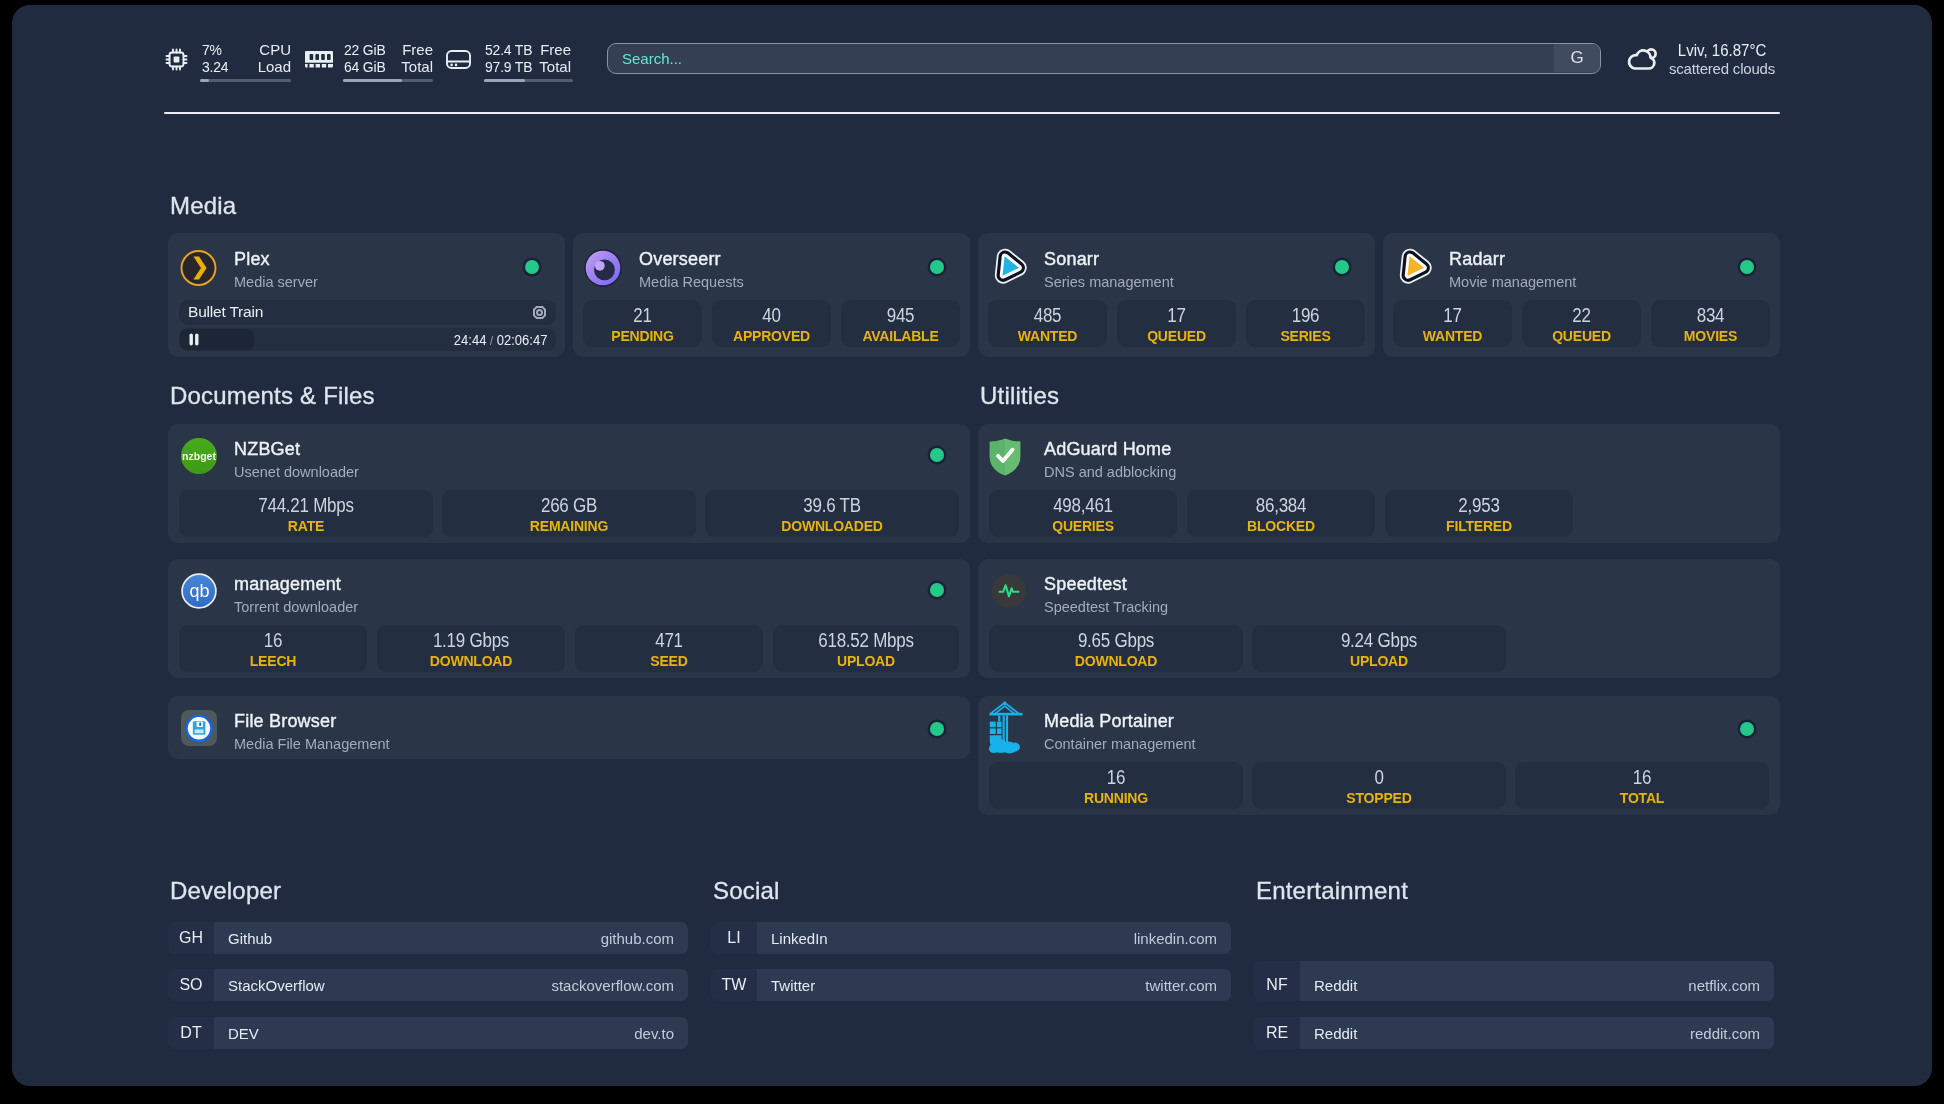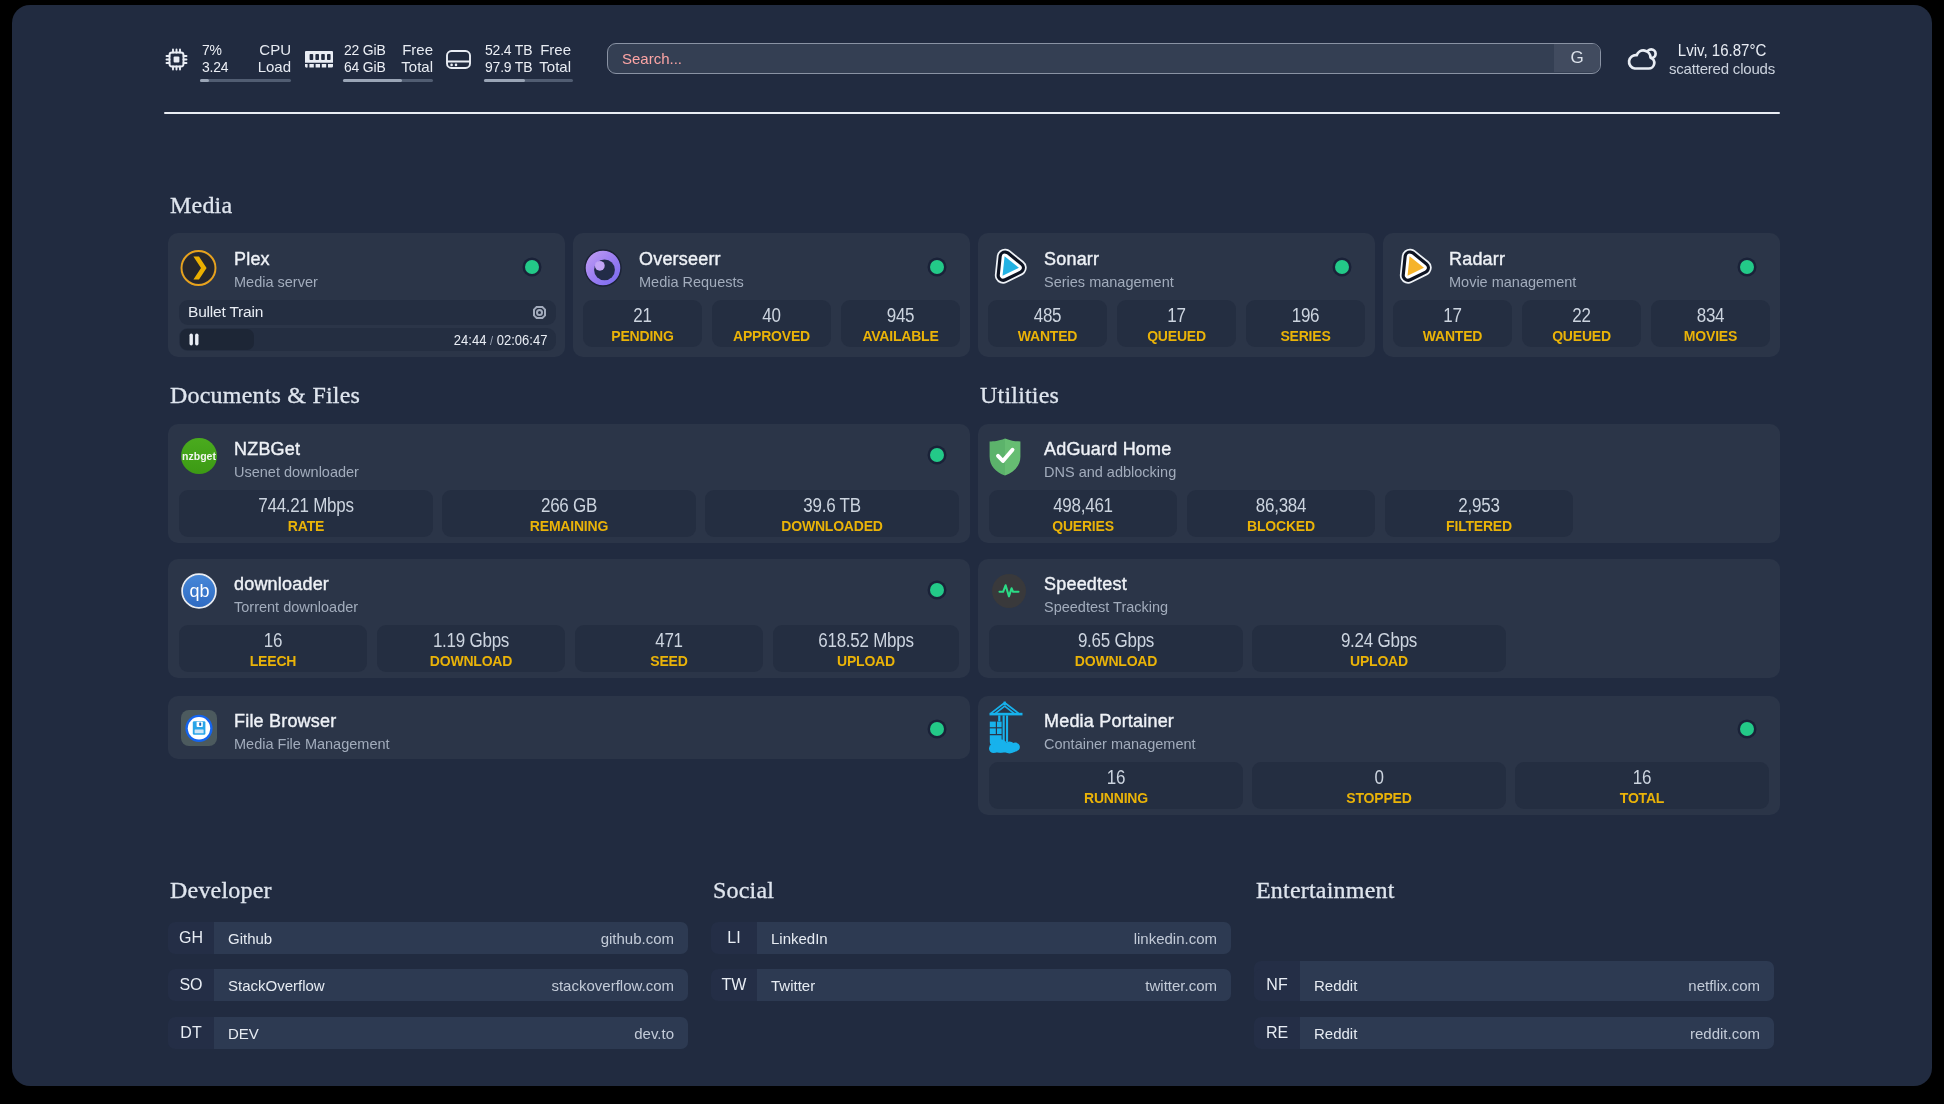--- a/index.html
+++ b/index.html
@@ -8,21 +8,21 @@
   .panel { position:absolute; left:12px; top:5px; width:1920px; height:1081px;
     background:#212b40; border-radius:18px; }
   .abs { position:absolute; }
   .card { position:absolute; background:#2b3548; border-radius:10px; }
   .sname { position:absolute; font-size:18px; font-weight:500; color:#eef1f6; letter-spacing:.2px; -webkit-text-stroke:0.4px #eef1f6; }
   .sdesc { position:absolute; font-size:14.5px; color:#a2acbc; }
   .dot { position:absolute; width:14px; height:14px; border-radius:50%; background:#23c988; box-shadow:0 0 0 2.5px #1a2238; }
   .sbox { position:absolute; background:#242e41; border-radius:9px; text-align:center; }
   .num { font-size:20px; color:#ccd4df; margin-top:4px; letter-spacing:-0.3px; transform:scaleX(.85); transform-origin:center; }
   .lbl { font-size:14px; font-weight:700; color:#eab308; margin-top:1px; letter-spacing:-0.2px; }
-  .h2 { position:absolute; font-size:24px; font-weight:400; color:#dfe5ee; letter-spacing:.2px;font-family:Liberation Serif, serif; -webkit-text-stroke:0.3px #dfe5ee; }
+  .h2 { position:absolute; font-size:24px; font-weight:400; color:#dfe5ee; letter-spacing:.2px; -webkit-text-stroke:0.3px #dfe5ee; }
   .bm { position:absolute; height:32px; border-radius:7px; overflow:hidden; display:flex; }
   .bm .ab { width:46px; background:#242e46; color:#e8edf4; font-size:16px; font-weight:500;
     display:flex; align-items:center; justify-content:center; flex:none; }
   .bm .mn { flex:1; background:#2d3a52; display:flex; align-items:center;
     justify-content:space-between; padding:0 14px; }
   .bm .nm { font-size:15px; color:#e6ebf2; }
   .bm .ur { font-size:15px; color:#c3cbd8; }
   .icon36 { position:absolute; width:36px; height:36px; }
   .rv { position:absolute; font-size:15px; color:#eceff5; line-height:17px; letter-spacing:-0.2px; transform:scaleX(.93); transform-origin:left center; }
   .rl { position:absolute; font-size:15px; color:#e7ebf2; line-height:17px; text-align:right; }
@@ -63,21 +63,21 @@
   <circle cx="5.6" cy="14.9" r="0.6" fill="#e9edf4" stroke-width="1.4"></circle>
   <circle cx="10" cy="14.9" r="0.6" fill="#e9edf4" stroke-width="1.4"></circle>
 </svg>
 <div class="rv" style="left:485px;top:41px">52.4 TB<br>97.9 TB</div>
 <div class="rl" style="left:485px;top:41px;width:86px">Free<br>Total</div>
 <div class="bar" style="left:484px;top:79px;width:89px">
     <i style="width:41px"></i>
   </div>
 
 <div class="abs" style="left:607px;top:43px;width:994px;height:31px;background:#343f53;border:1.6px solid #8a93a4;border-radius:9px;">
-  <div class="abs" style="left:14px;top:6px;font-size:15px;color:#fca5a5;">Search...</div>
+  <div class="abs" style="left:14px;top:6px;font-size:15px;color:#5eead4;">Search...</div>
   <div class="abs" style="right:0;top:0;width:46px;height:27.8px;background:#414b5f;border-radius:0 7px 7px 0;display:flex;align-items:center;justify-content:center;font-size:17px;color:#dbe1ea;">G</div>
 </div>
 
 <svg class="abs" style="left:1625px;top:44px" width="35" height="27" viewBox="0 0 35 27" stroke="#e9edf4" stroke-width="2.7" stroke-linecap="round" stroke-linejoin="round">
   <circle cx="26.2" cy="9.8" r="4.4" fill="none"></circle>
   <path d="M9.8 24.5 h13.8 a5.6 5.6 0 0 0 1.9-10.9 A7.1 7.1 0 0 0 11.7 11.2 a6 6 0 0 0-1.9 13.3z" fill="#212b40"></path>
 </svg>
 <div class="abs" style="left:1722px;top:41px;width:0;display:flex;flex-direction:column;align-items:center;">
   <div style="font-size:16px;color:#e9edf4;line-height:19px;white-space:nowrap;transform:scaleX(0.94);transform-origin:center;">Lviv, 16.87°C</div>
   <div style="font-size:15px;color:#ccd3de;line-height:18px;white-space:nowrap;letter-spacing:-0.2px;">scattered clouds</div>
@@ -231,21 +231,21 @@
     <defs>
         <linearGradient id="qbg" x1="0" y1="0" x2="0" y2="1">
       <stop offset="0" stop-color="#4687d8"></stop>
           <stop offset="1" stop-color="#2f6bc2"></stop>
     </linearGradient>
       </defs>
     <circle cx="18" cy="18" r="16.2" fill="url(#qbg)"></circle>
     <circle cx="18" cy="18" r="16.9" fill="none" stroke="#e9edf3" stroke-width="1.7"></circle>
     <text x="18.5" y="24" text-anchor="middle" font-size="18" font-weight="400" fill="#ffffff" font-family="Liberation Sans">qb</text>
   </svg>
-  <div class="sname" style="left:66px;top:15px">downloader</div>
+  <div class="sname" style="left:66px;top:15px">management</div>
   <div class="sdesc" style="left:66px;top:40px">Torrent downloader</div>
   <div class="dot" style="left:762px;top:24px"></div>
   <div class="sbox" style="left:11px;top:66px;width:188px;height:47px;">
       <div class="num">16</div>
       <div class="lbl">LEECH</div>
     </div>
   <div class="sbox" style="left:209px;top:66px;width:188px;height:47px;">
       <div class="num">1.19 Gbps</div>
       <div class="lbl">DOWNLOAD</div>
     </div>

